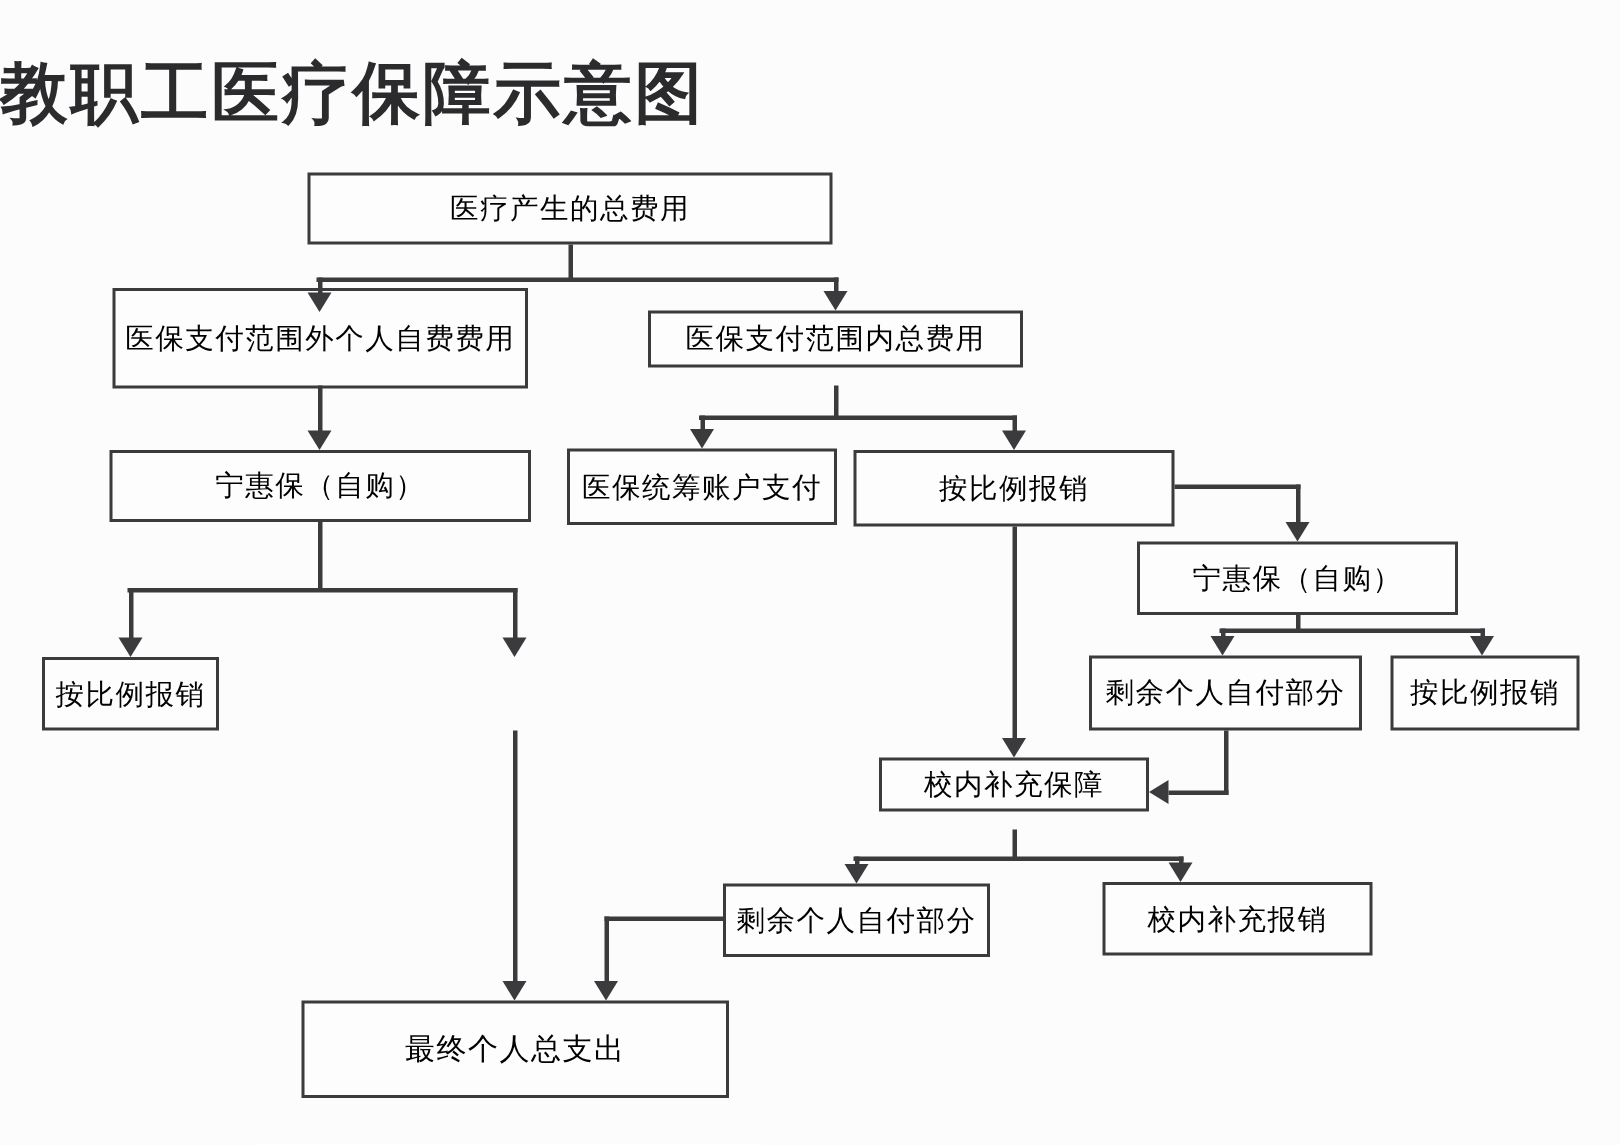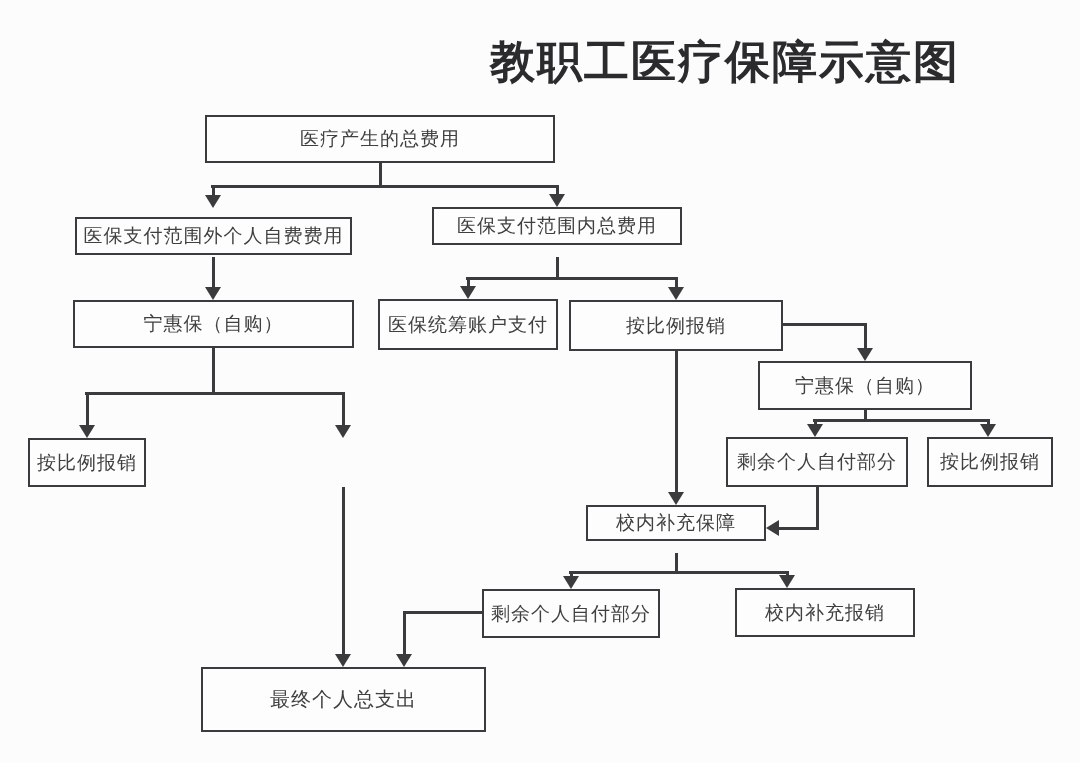--- a/index.html
+++ b/index.html
@@ -7,37 +7,37 @@
     position:relative;
     width:1080px;height:763px;
     background:#fcfcfc;
     font-family:"Liberation Sans","DejaVu Sans",sans-serif;
     overflow:hidden;
   }
   .title{
     position:absolute;
     left:0;top:32px;width:960px;
     margin:0;
-    text-align:right;
+    text-align:left;
     font-size:45px;
     font-weight:bold;
     letter-spacing:2px;
     color:#2b2b2d;
   }
   .node{
     position:absolute;
     box-sizing:border-box;
     border:2px solid #3b3b3d;
     background:#fdfdfd;
     display:flex;
     align-items:center;
     justify-content:center;
     font-size:19px;
     letter-spacing:1px;
-    color:#404040;
+    color:#000000;
   }
   .line{
     position:absolute;
     background:#3b3b3d;
   }
   .arrow{
     position:absolute;
     width:0;height:0;
   }
   .arrow.down{
@@ -53,21 +53,21 @@
 </style>
 </head>
 <body>
 
 <div class="canvas">
 
   <h1 class="title">教职工医疗保障示意图</h1>
 
   <div class="node" style="left:205px;top:115px;width:350px;height:48px">医疗产生的总费用</div>
 
-  <div class="node" style="left:75px;top:217px;width:277px;height:38px">医保支付范围外个人自费费用</div>
+  <div class="node" style="left:75px;top:192px;width:277px;height:67px">医保支付范围外个人自费费用</div>
 
   <div class="node" style="left:432px;top:207px;width:250px;height:38px">医保支付范围内总费用</div>
 
   <div class="node" style="left:73px;top:300px;width:281px;height:48px">宁惠保（自购）</div>
 
   <div class="node" style="left:378px;top:299px;width:180px;height:51px">医保统筹账户支付</div>
 
   <div class="node" style="left:569px;top:300px;width:214px;height:51px">按比例报销</div>
 
   <div class="node" style="left:758px;top:361px;width:214px;height:49px">宁惠保（自购）</div>

